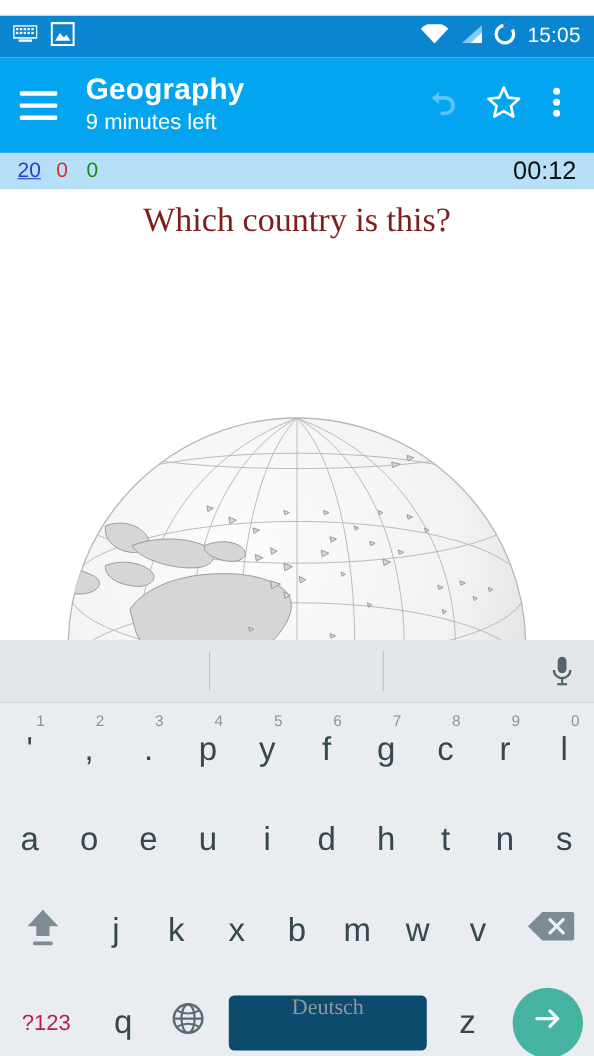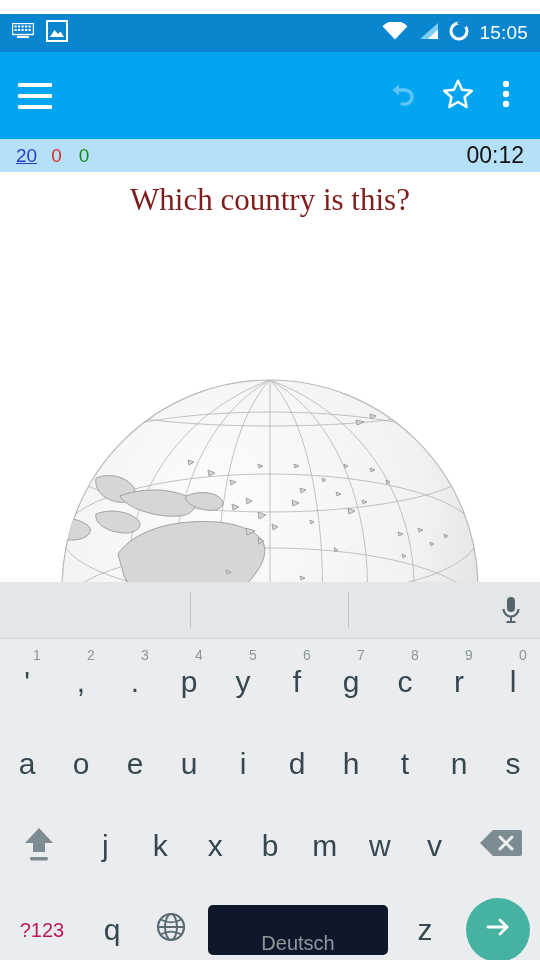--- a/index.html
+++ b/index.html
@@ -111,23 +111,23 @@
   .key.num123 { font-size: 20px; flex: 0 0 84px; color: #be185d; }
   .key.qkey { flex: 0 0 56px; }
   .key.globe { flex: 0 0 62px; }
   .key.zkey { flex: 0 0 62px; }
   .key.enter { flex: 0 0 84px; }
   .key.shift { flex: 0 0 78px; }
   .key.backspace { flex: 0 0 78px; }
 
   .spacebar {
     flex: 1; margin: 18px 6px; border-radius: 5px;
-    background: #0f172a;
-    display: flex; align-items: flex-end; justify-content: center;
-    color: #8d989e; font-size: 20px; cursor: pointer;
+    background: #0c4a6e;
+    display: flex; align-items: flex-start; justify-content: center;
+    color: #8d989e; font-size: 20px; cursor: pointer; font-family: Liberation Serif, serif;
   }
   .enter-circle {
     width: 64px; height: 64px; border-radius: 50%;
     background: #46b2a2;
     display: flex; align-items: center; justify-content: center;
   }
 </style>
 </head>
 <body>
 
@@ -180,20 +180,24 @@
       </span>
       <span class="sb-time">15:05</span>
     </div>
   </div>
 
   <div class="appbar">
     <div class="hamburger">
       <span></span>
         <span></span>
         <span></span>
+    </div>
+    <div class="titles">
+      <div class="title">Geography</div>
+      <div class="subtitle">9 minutes left</div>
     </div>
     <div class="ab-actions">
       <div class="ab-btn">
         <span>
           <svg width="34" height="34" viewBox="0 0 34 34">
             <path d="M10 13 H20 a7 7 0 0 1 0 14 h-3" fill="none" stroke="#5ec4f7" stroke-width="3.4" stroke-linecap="round"></path>
             <path d="M14 7.5 L7.5 13.2 L14 18.5 Z" fill="#5ec4f7"></path>
           </svg>
         </span>
       </div>

